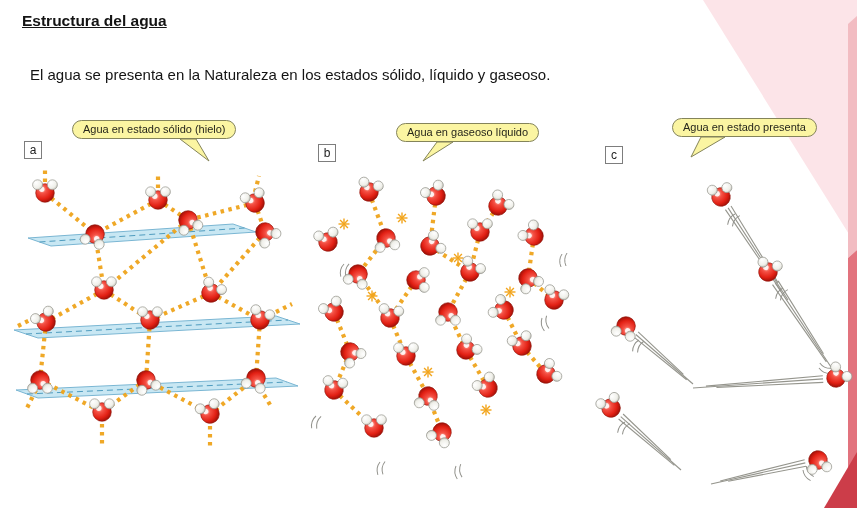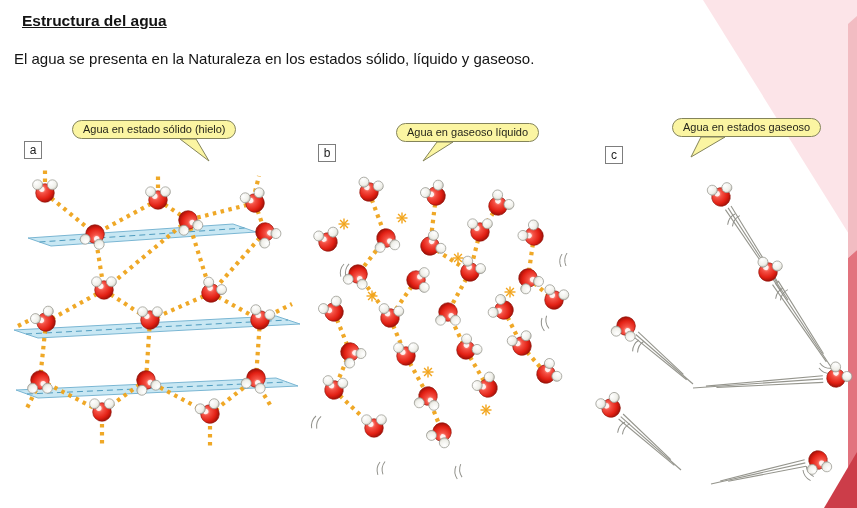--- a/index.html
+++ b/index.html
@@ -3,21 +3,21 @@
 <meta charset="utf-8">
 <style>
   html,body{margin:0;padding:0;background:#fff;}
   .page{position:relative;width:857px;height:508px;background:#ffffff;overflow:hidden;
         font-family:"Liberation Sans","DejaVu Sans",sans-serif;}
   .decor{position:absolute;left:0;top:0;z-index:1;pointer-events:none;}
   .tails{position:absolute;left:0;top:0;z-index:5;pointer-events:none;}
   .panel{position:absolute;z-index:2;}
   .title{position:absolute;left:14px;top:4px;margin:8px;font-size:15.5px;font-weight:700;
          text-decoration:underline;color:#141414;z-index:3;}
-  .intro{position:absolute;left:14px;top:50px;margin:0;font-size:15px;color:#141414;z-index:3;}
+  .intro{position:absolute;left:14px;top:50px;margin:16px;font-size:15px;color:#141414;z-index:3;}
   .letter{position:absolute;z-index:4;width:16px;height:16px;background:#ffffff;
           border:1px solid #7d7d7d;font-size:12px;line-height:16px;text-align:center;color:#222;}
   .callout{position:absolute;z-index:4;background:var(--callout-fill,#fbf5a2);
            border:1px solid var(--callout-border,#84845a);border-radius:10px;
            padding:2px 10px 3px;font-size:11px;white-space:nowrap;color:#26261c;}
 </style>
 </head>
 <body>
 
 <div class="page">
@@ -31,21 +31,21 @@
 
   <h1 class="title">Estructura del agua</h1>
   <p class="intro">El agua se presenta en la Naturaleza en los estados sólido, líquido y gaseoso.</p>
 
   <div class="letter" style="left:24px;top:141px">a</div>
   <div class="letter" style="left:318px;top:144px">b</div>
   <div class="letter" style="left:605px;top:146px">c</div>
 
   <div class="callout" style="left:72px;top:120px">Agua en estado sólido (hielo)</div>
   <div class="callout" style="left:396px;top:123px">Agua en gaseoso líquido</div>
-  <div class="callout" style="left:672px;top:118px">Agua en estados gaseoso</div>
+  <div class="callout" style="left:672px;top:118px">Agua en estado presenta</div>
 
   <svg class="tails" width="857" height="508">
     <path d="M180,139 L209,161 L196,139 Z" style="fill:var(--callout-fill);stroke:var(--callout-border);stroke-width:1"></path>
     <path d="M437,142 L423,161 L453,142 Z" style="fill:var(--callout-fill);stroke:var(--callout-border);stroke-width:1"></path>
     <path d="M701,137 L691,157 L725,137 Z" style="fill:var(--callout-fill);stroke:var(--callout-border);stroke-width:1"></path>
   </svg>
 
   <svg id="panel-a" class="panel" style="left:8px;top:168px" width="300" height="315" viewBox="0 0 300 315">
       <defs>
         <radialGradient id="gOa" cx="35%" cy="30%" r="75%">

